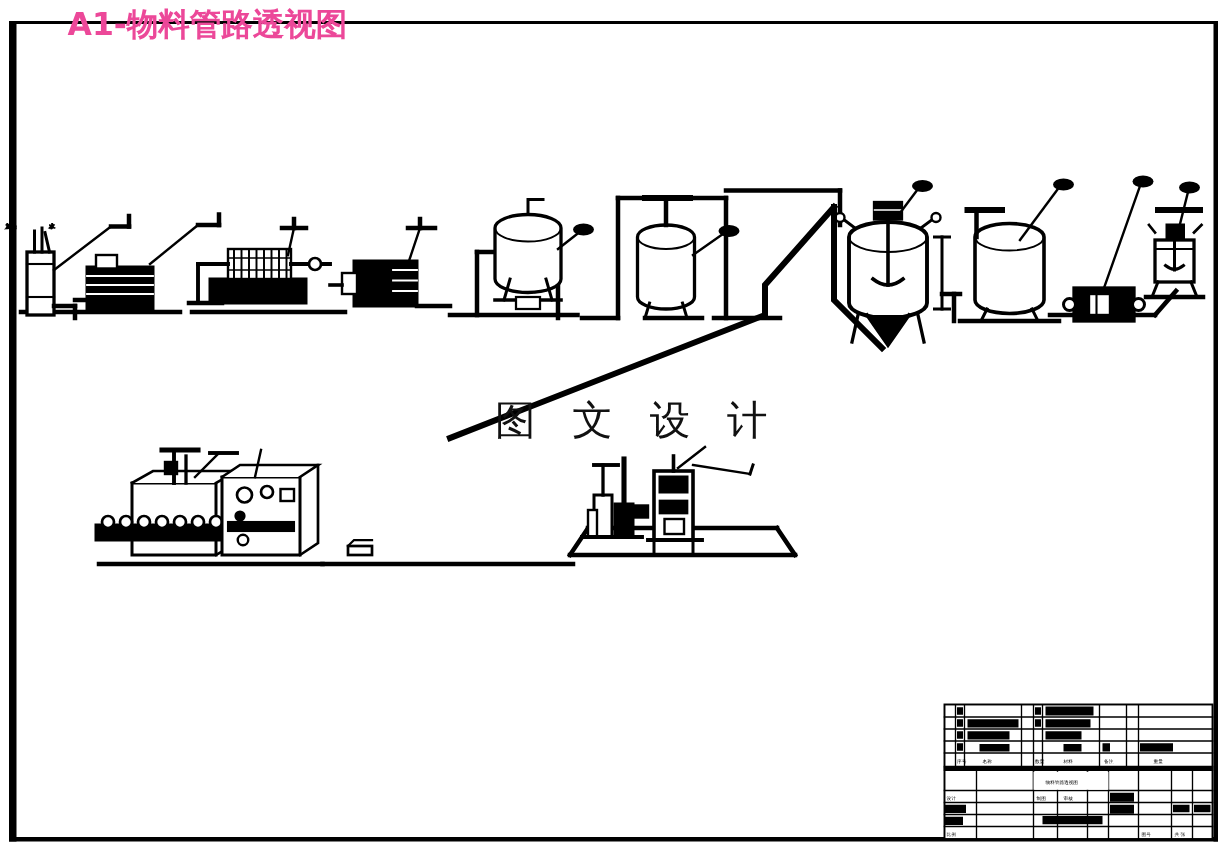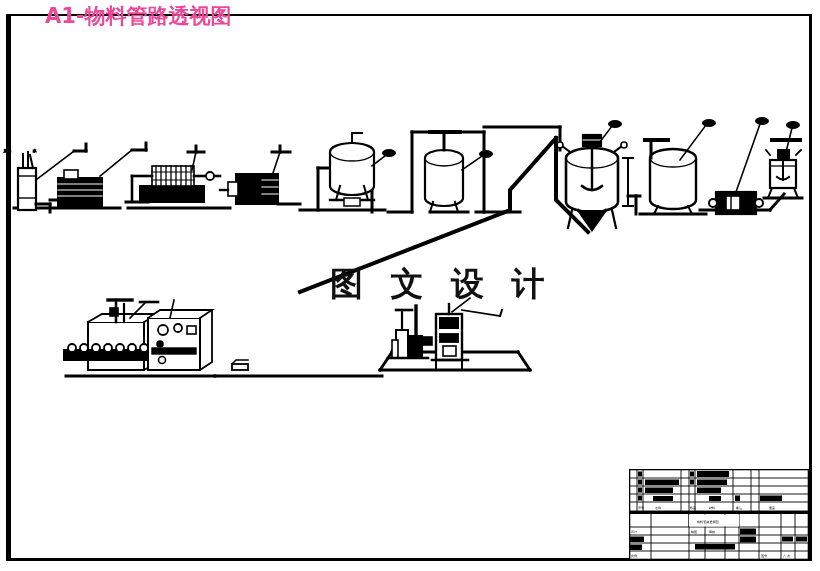--- a/index.html
+++ b/index.html
@@ -13,21 +13,21 @@
 
   
   .dwg-title{position:absolute;left:8px;top:6px;
              font-family:"DejaVu Sans","Liberation Sans",sans-serif;
              font-size:21px;font-weight:bold;color:#ec4899;letter-spacing:0px;
              white-space:nowrap;line-height:1;margin-left:37px;}
 
   
   .watermark{position:absolute;left:330px;top:262px;
              font-family:"DejaVu Serif","Liberation Serif",serif;
-             font-size:33px;color:#111;letter-spacing:8px;white-space:nowrap;font-weight:bold;}
+             font-size:27px;color:#111;letter-spacing:8px;white-space:nowrap;}
 
   
   svg.layer{position:absolute;left:0;top:0;width:820px;height:571px;overflow:visible;}
 
   
   .tblock{position:absolute;left:629px;top:469px;width:180px;height:91px;}
   .tb-svg{position:absolute;left:0;top:0;}
   .micro{font-family:"DejaVu Sans","Liberation Sans",sans-serif;
          font-size:3.1px;fill:#000;}
   .tiny-label{font-family:"DejaVu Sans","Liberation Sans",sans-serif;

